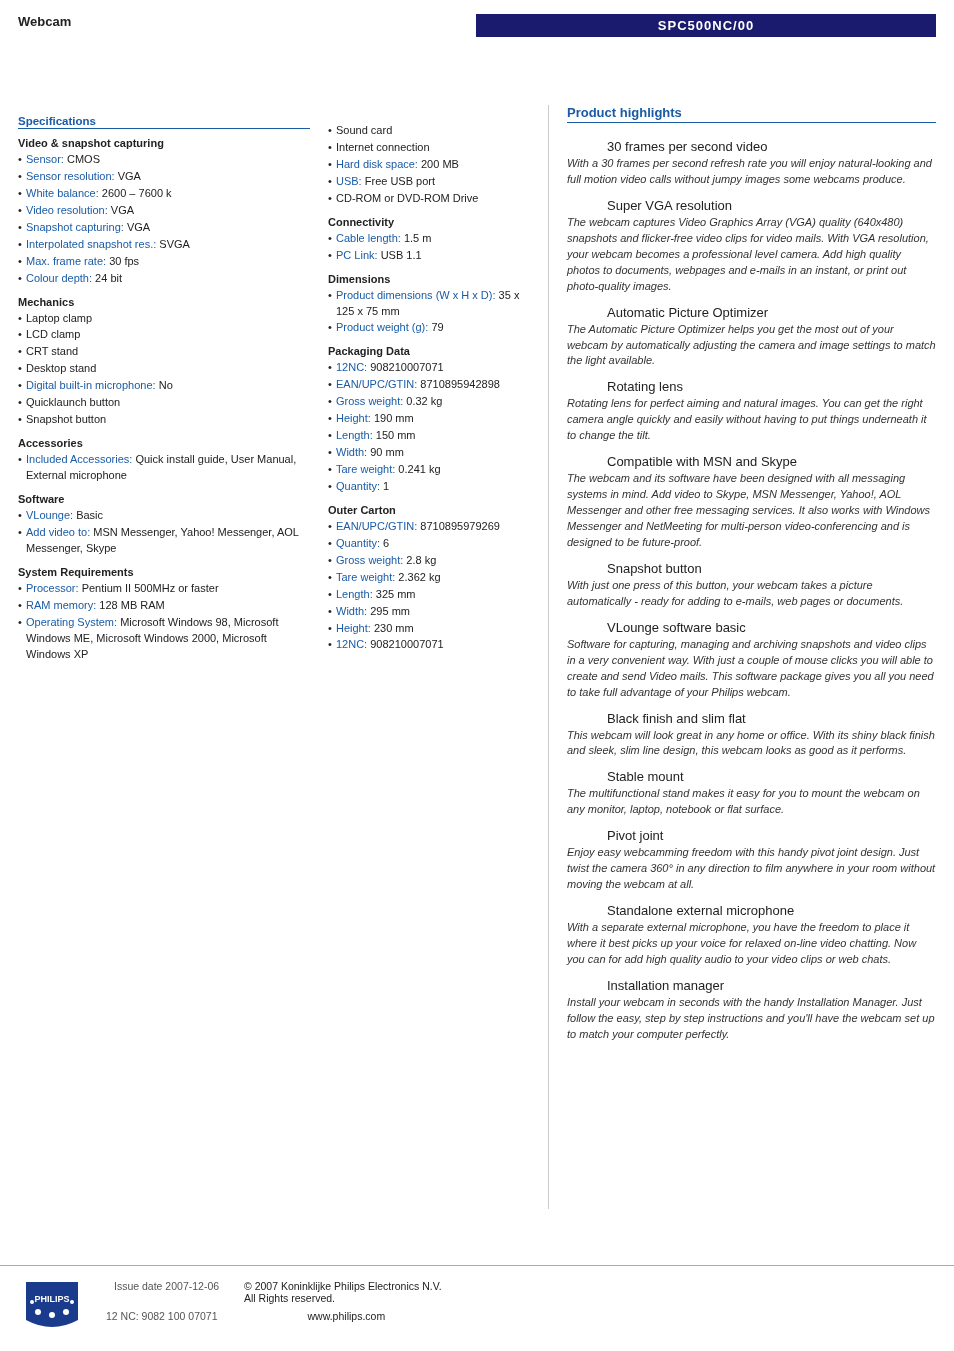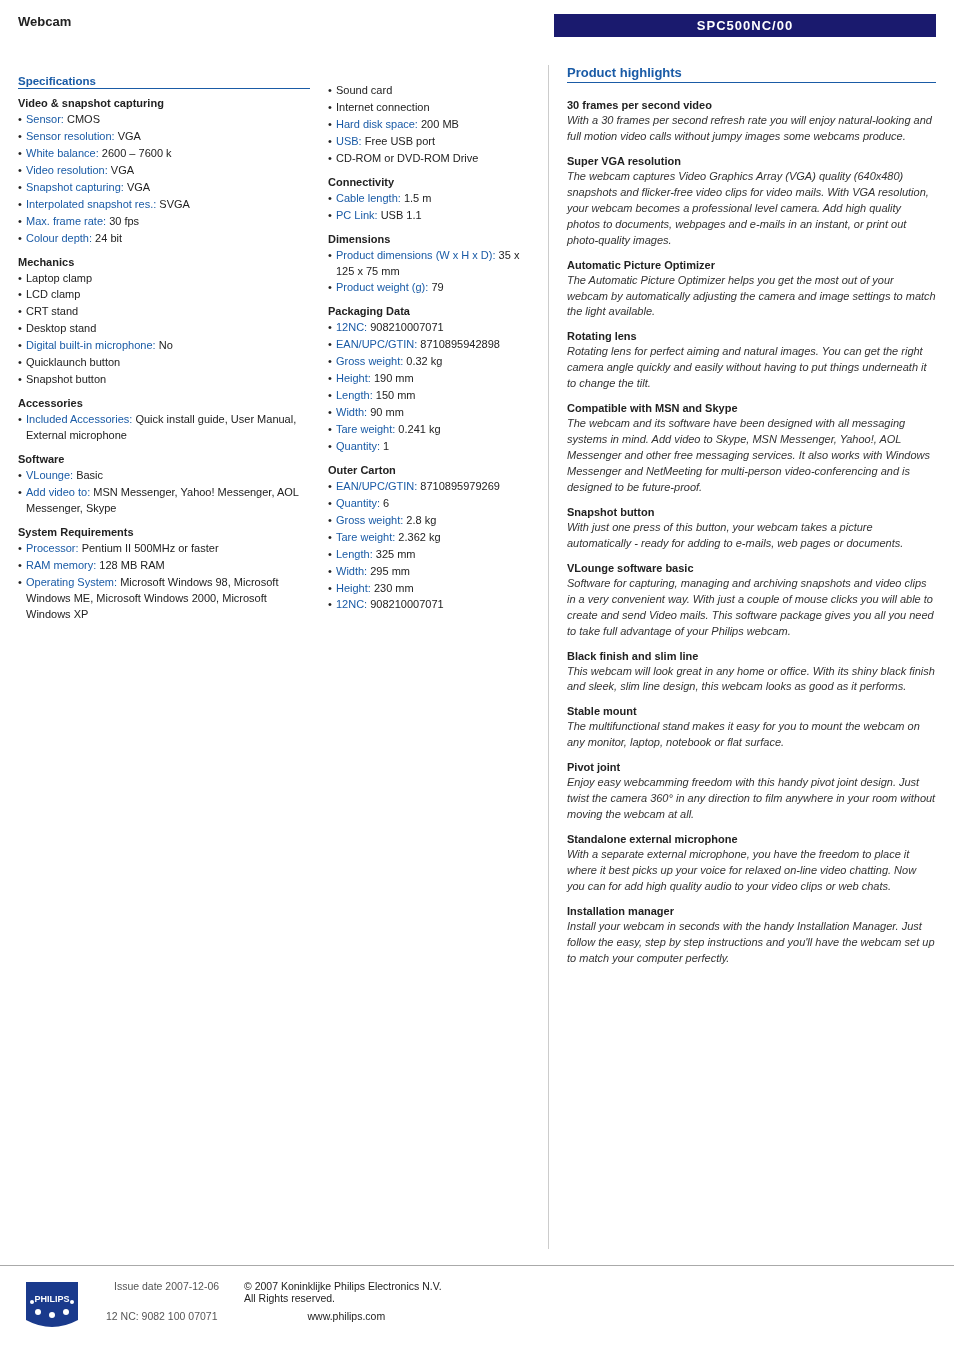--- a/index.html
+++ b/index.html
@@ -9,20 +9,21 @@
       color: #222;
       background: #fff;
       width: 954px;
       min-height: 1351px;
     }
     .page {
       display: flex;
       flex-direction: column;
       width: 954px;
       min-height: 1351px;
+      gap: 40px;
     }
     .main-content {
       display: flex;
       flex: 1;
       padding: 18px 18px 0 18px;
     }
     .left-col {
       width: 310px;
       flex-shrink: 0;
       padding-right: 18px;
@@ -82,25 +83,26 @@
     }
     ul.spec-list li::before {
       content: "•";
       position: absolute;
       left: 0;
     }
     .label {
       color: #1a5ba6;
     }
     .highlight-title {
-      font-size: 11px;
-      font-weight: bold;
+      font-size: 13px;
+      font-weight: normal;
       color: #222;
       margin-top: 10px;
       margin-bottom: 2px;
+      margin-left: 40px;
     }
     .highlight-text {
       font-size: 11px;
       font-style: italic;
       color: #333;
       line-height: 1.45;
       margin-bottom: 4px;
     }
     .right-section-title {
       font-size: 13px;
@@ -158,21 +160,21 @@
   </style>
 </head>
 <body>
 
 <div class="page">
 
   <div style="display:flex; align-items:flex-start; padding: 14px 18px 0 18px;">
     <div style="flex:1;">
       <div class="page-title">Webcam</div>
     </div>
-    <div style="width:382px;">
+    <div style="width:460px;">
       <div class="product-id-bar">SPC500NC/00</div>
     </div>
   </div>
 
   <div class="main-content">
 
     <div class="left-col">
       <div class="section-title">Specifications</div>
 
       <div class="subsection-title">Video &amp; snapshot capturing</div>
@@ -281,21 +283,21 @@
 
       <div class="highlight-title">Compatible with MSN and Skype</div>
       <div class="highlight-text">The webcam and its software have been designed with all messaging systems in mind. Add video to Skype, MSN Messenger, Yahoo!, AOL Messenger and other free messaging services. It also works with Windows Messenger and NetMeeting for multi-person video-conferencing and is designed to be future-proof.</div>
 
       <div class="highlight-title">Snapshot button</div>
       <div class="highlight-text">With just one press of this button, your webcam takes a picture automatically - ready for adding to e-mails, web pages or documents.</div>
 
       <div class="highlight-title">VLounge software basic</div>
       <div class="highlight-text">Software for capturing, managing and archiving snapshots and video clips in a very convenient way. With just a couple of mouse clicks you will able to create and send Video mails. This software package gives you all you need to take full advantage of your Philips webcam.</div>
 
-      <div class="highlight-title">Black finish and slim line</div>
+      <div class="highlight-title">Black finish and slim flat</div>
       <div class="highlight-text">This webcam will look great in any home or office. With its shiny black finish and sleek, slim line design, this webcam looks as good as it performs.</div>
 
       <div class="highlight-title">Stable mount</div>
       <div class="highlight-text">The multifunctional stand makes it easy for you to mount the webcam on any monitor, laptop, notebook or flat surface.</div>
 
       <div class="highlight-title">Pivot joint</div>
       <div class="highlight-text">Enjoy easy webcamming freedom with this handy pivot joint design. Just twist the camera 360° in any direction to film anywhere in your room without moving the webcam at all.</div>
 
       <div class="highlight-title">Standalone external microphone</div>
       <div class="highlight-text">With a separate external microphone, you have the freedom to place it where it best picks up your voice for relaxed on-line video chatting. Now you can for add high quality audio to your video clips or web chats.</div>

